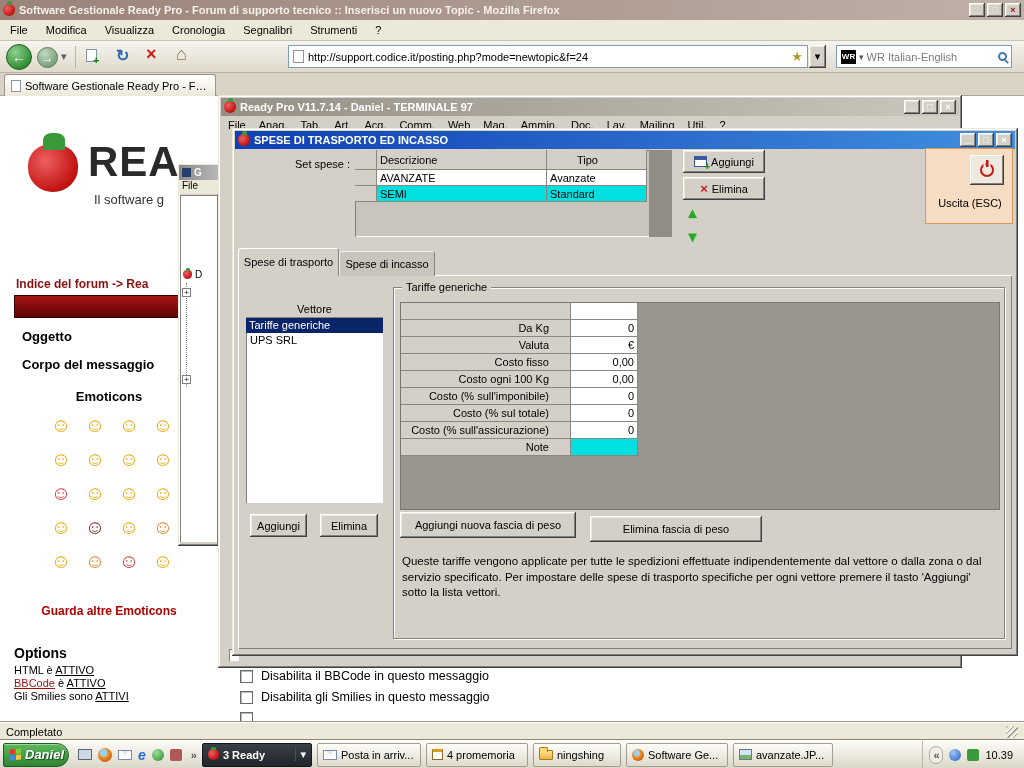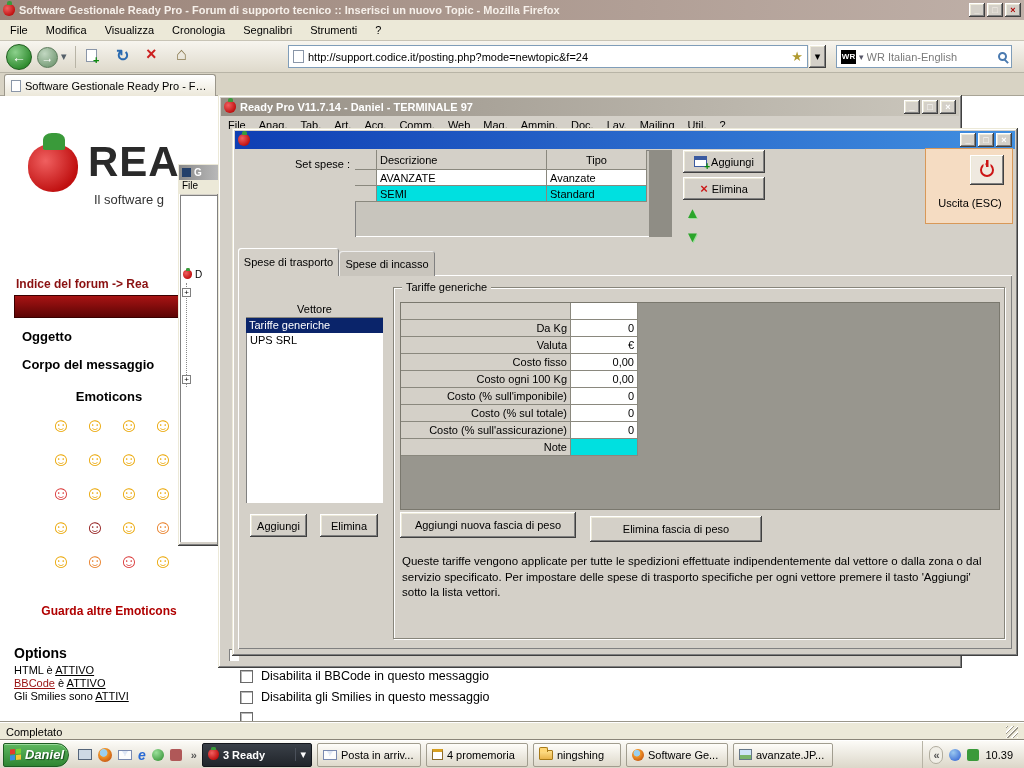--- a/index.html
+++ b/index.html
@@ -49,21 +49,21 @@
   .emogrid{display:grid;grid-template-columns:repeat(4,34px);grid-auto-rows:34px;justify-items:center;align-items:center}
   .emo{font-size:20px;line-height:1}
   .e-y{color:#eaa500}.e-r{color:#d83030}.e-d{color:#8a0c0c}.e-o{color:#e87b20}
 
   
   .blink{text-decoration:underline}
   .rlink{color:#991111;text-decoration:underline}
 
   
   .cell{border-right:1px solid #8a887e;border-bottom:1px solid #8a887e;font-size:11px;display:flex;align-items:center;overflow:hidden;white-space:nowrap}
-  .lbl{background:#d4d0c8;justify-content:flex-end;padding-right:3px}
+  .lbl{background:#d4d0c8;justify-content:flex-end;padding-right:21px}
   .val{background:#fff;justify-content:flex-end;padding-right:3px}
 
   .dtab{position:absolute;display:flex;align-items:center;justify-content:center;font-size:11px;border-top-left-radius:3px;border-top-right-radius:3px}
   .groupbox{position:absolute;border:1px solid #87857b;box-shadow:inset 1px 1px 0 #fff,1px 1px 0 #fff}
   .legend{position:absolute;top:-7px;left:8px;background:#d4d0c8;padding:0 4px;font-size:11px}
 
   .taskbtn{height:24px;background:linear-gradient(180deg,#fefdf9,#ded9cb);border:1px solid #a19d8f;border-radius:2px;
            display:flex;align-items:center;gap:4px;padding:0 5px;font-size:11px;white-space:nowrap;overflow:hidden;flex:none}
 </style>
 </head>
@@ -242,20 +242,21 @@
       <span>?</span>
     </div>
     <div class="abs" style="left:3px;top:552px;width:738px;height:16px;background:#d4d0c8">
       <span class="abs sunken" style="left:8px;top:2px;width:10px;height:12px;background:#fff"></span>
     </div>
   </div>
 
   <div class="abs winframe" style="left:232px;top:128px;width:786px;height:528px;z-index:4">
     <div class="abs titlebar" style="left:3px;top:3px;width:780px;height:18px;background:linear-gradient(90deg,#0f3fb4,#418fe0)">
       <span class="straw" style="width:12px;height:12px"></span>
+      <span class="ellip" style="flex:1">SPESE DI TRASPORTO ED INCASSO</span>
       <span class="tb-btns">
         <span class="cbtn tbtn">_</span>
         <span class="cbtn tbtn">□</span>
         <span class="cbtn tbtn">×</span>
       </span>
     </div>
 
     <span class="abs" style="left:18px;top:30px;width:100px;text-align:right">Set spese :</span>
 
     <div class="abs sunken" style="left:123px;top:22px;width:317px;height:87px;background:#c8c5bd">

